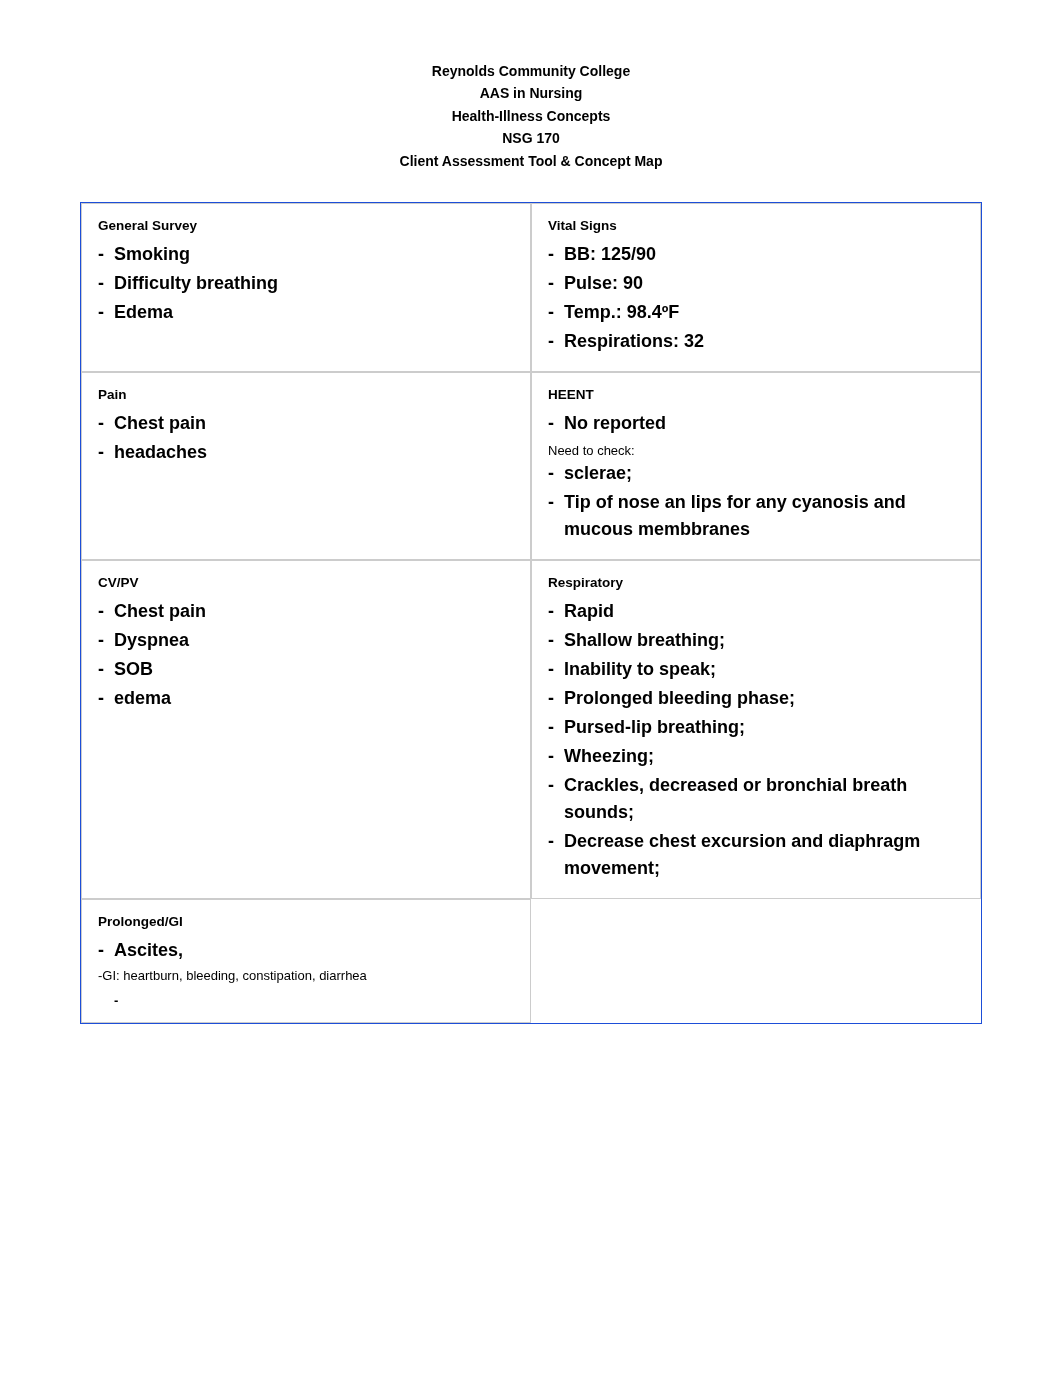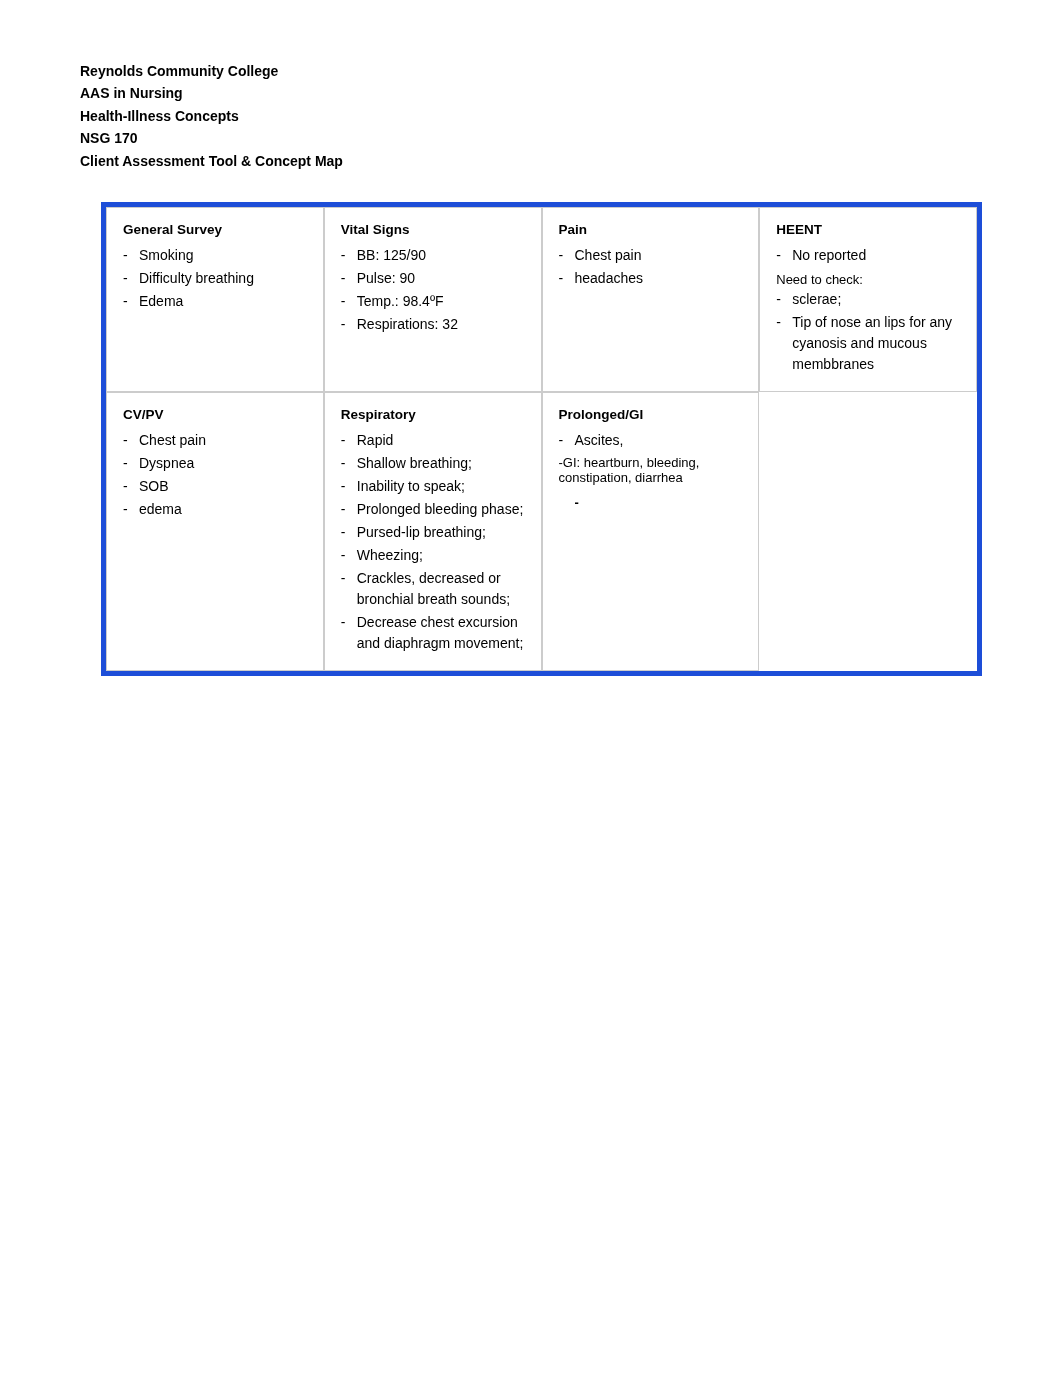--- a/index.html
+++ b/index.html
@@ -12,36 +12,35 @@
       background: #ffffff;
       font-family: Arial, sans-serif;
       font-size: 13px;
       color: #000000;
       width: 1062px;
       min-height: 1377px;
       padding: 60px 80px;
     }
 
     .header {
-      text-align: left;
+      text-align: center;
       margin-bottom: 30px;
     }
 
     .header p {
       font-weight: bold;
       font-size: 14px;
       line-height: 1.6;
     }
 
     .grid-container {
-      border: 5px solid #1d4ed8;
+      border: 1px solid #1d4ed8;
       display: grid;
-      grid-template-columns: 1fr 1fr 1fr 1fr;
+      grid-template-columns: 1fr 1fr;
       grid-template-rows: auto auto;
-      margin-left: 21px;
     }
 
     .cell {
       border: 1px solid #cccccc;
       padding: 14px 16px;
       vertical-align: top;
     }
 
     .cell-title {
       font-weight: bold;
@@ -50,22 +49,22 @@
       display: block;
     }
 
     .cell ul {
       list-style: none;
       padding: 0;
       margin: 0;
     }
 
     .cell ul li {
-      font-weight: normal;
-      font-size: 14px;
+      font-weight: bold;
+      font-size: 18px;
       line-height: 1.5;
       padding-left: 16px;
       position: relative;
       margin-bottom: 2px;
     }
 
     .cell ul li::before {
       content: "-";
       position: absolute;
       left: 0;

